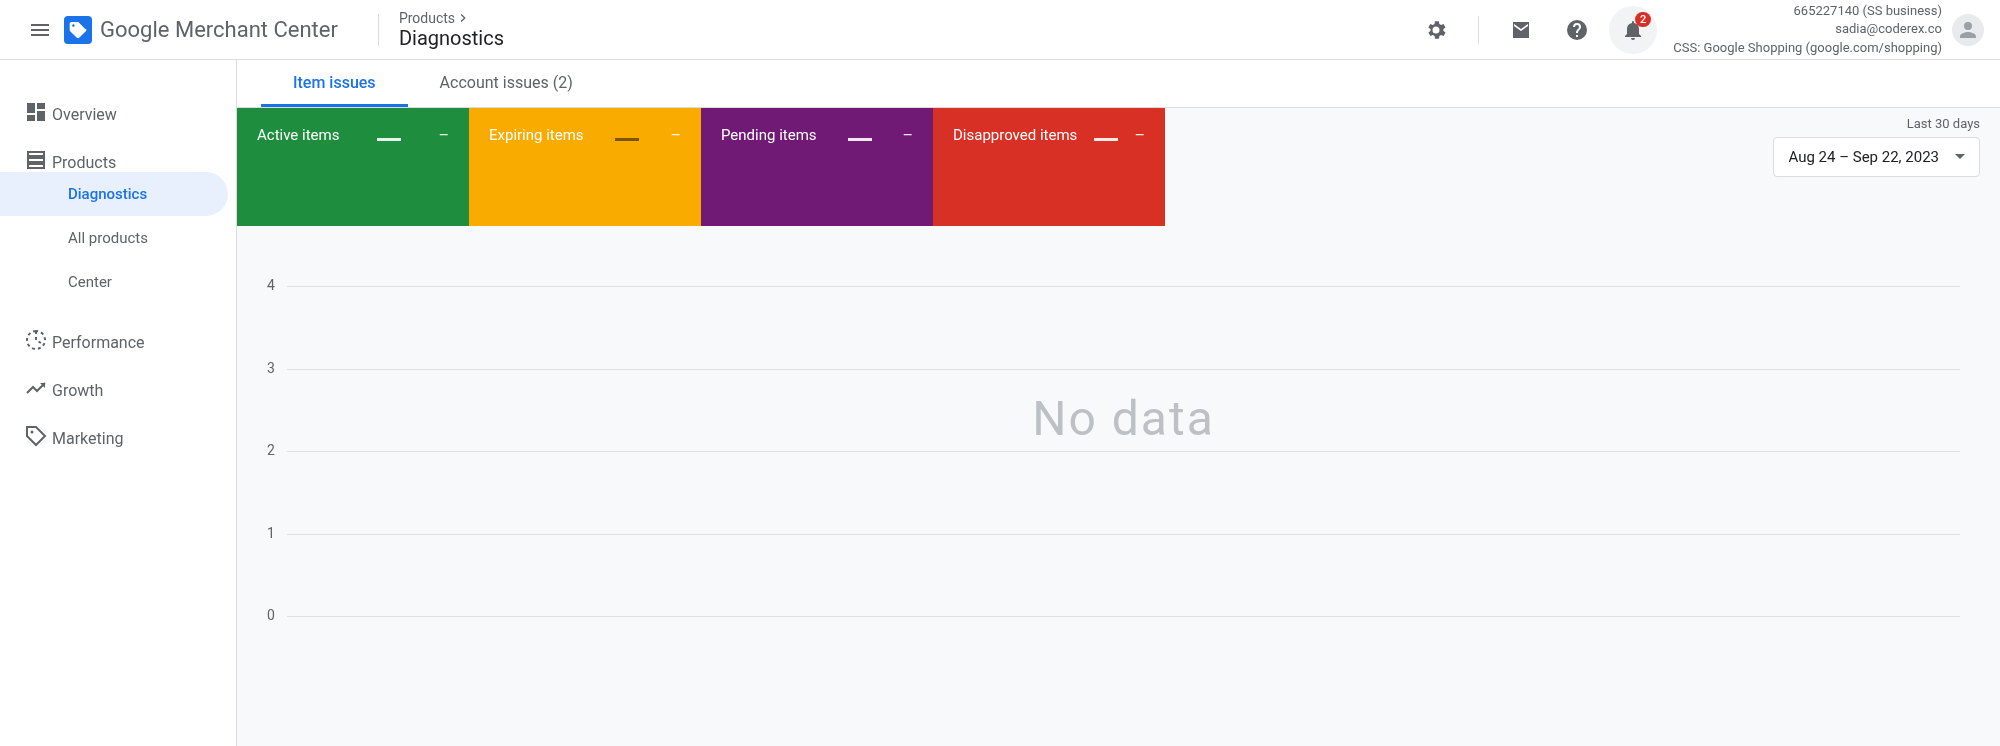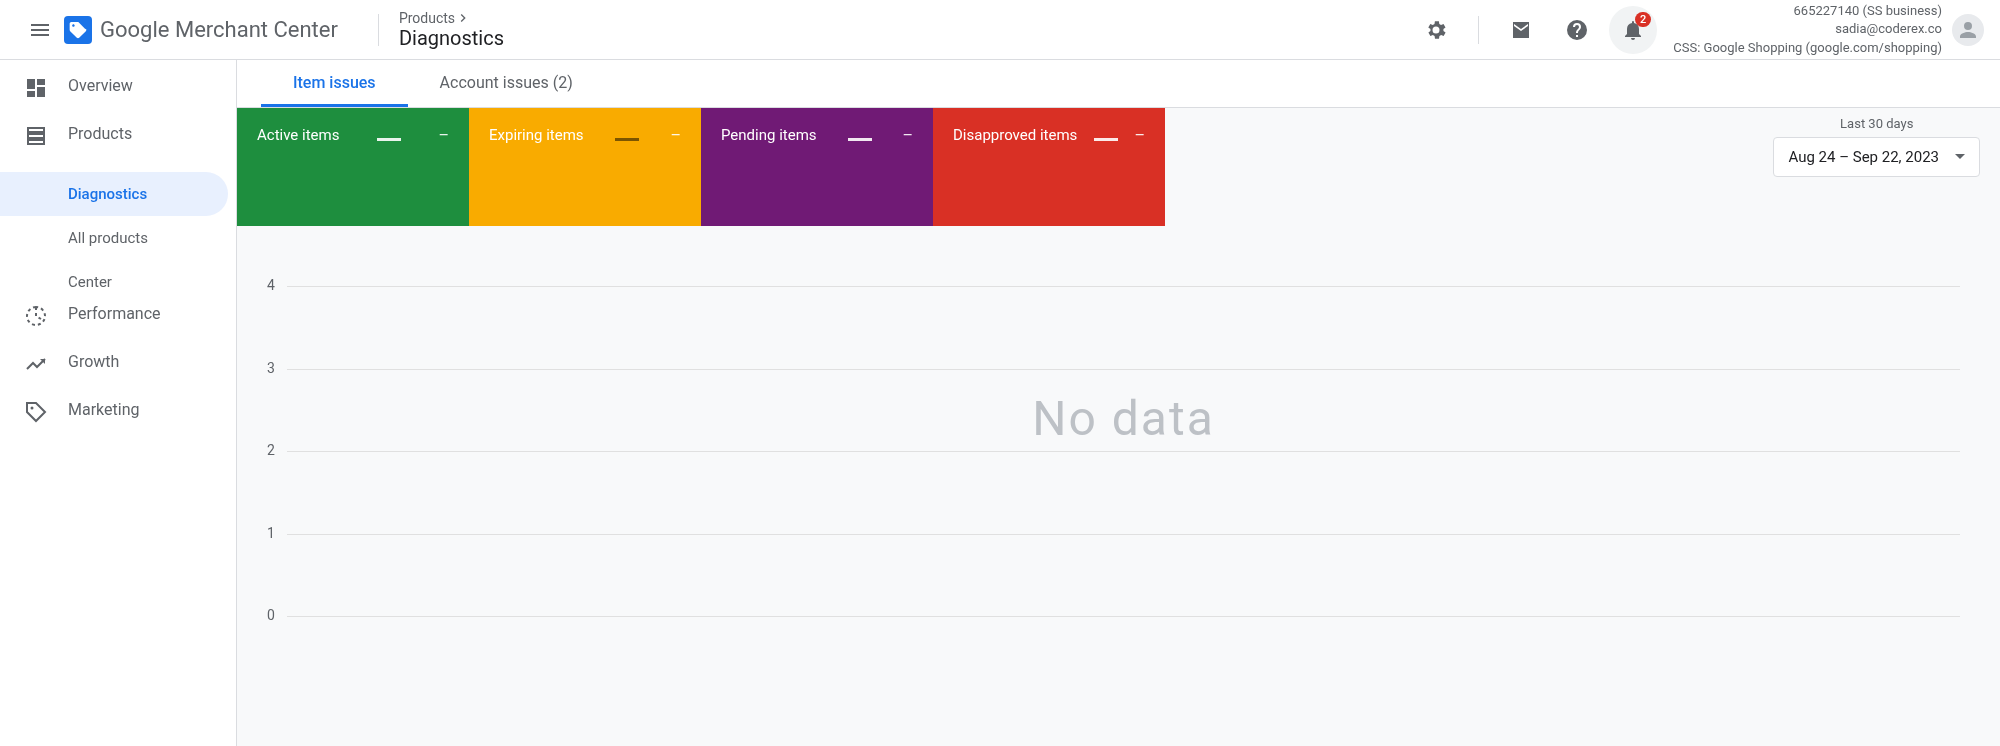--- a/index.html
+++ b/index.html
@@ -25,21 +25,21 @@
 .icon-btn { width:48px; height:48px; display:flex; align-items:center; justify-content:center; cursor:pointer; border-radius:50%; color:#5f6368; position:relative;}
 .notif-badge { position:absolute; top:6px; right:6px; background:#d93025; color:#fff; font-size:11px; border-radius:10px; padding:1px 5px; font-weight:500;}
 .icon-btn.bell-active { background:#f1f3f4; }
 .account-info { display:flex; flex-direction:column; align-items:flex-end; font-size:13px; color:#5f6368; margin-left:16px; margin-right:10px; line-height:1.4;}
 .avatar { width:32px; height:32px; border-radius:50%; background:#e8eaed; display:flex; align-items:center; justify-content:center; overflow:hidden;}
 .small-divider{ width:1px; height:28px; background:#dadce0; margin:0 10px;}
 
 
 .layout { display:flex; height: calc(746px - 60px); }
 .sidebar { width: 237px; padding-top: 16px; border-right: 1px solid #dadce0; flex-shrink:0;}
-.nav-item { display:flex; align-items:flex-start; height:48px; padding:0 24px; gap:20px; color:#5f6368; font-size:16px; cursor:pointer; border-radius:0 24px 24px 0; margin-right:8px;}
+.nav-item { display:flex; align-items:flex-end; height:48px; padding:0 24px; gap:4px; color:#5f6368; font-size:16px; cursor:pointer; border-radius:0 24px 24px 0; margin-right:8px;}
 .nav-sub { padding-left: 68px; height:44px; display:flex; align-items:center; font-size:15px; color:#5f6368; cursor:pointer; margin-right:8px; border-radius:0 22px 22px 0;}
 .nav-sub.active { background:#e8f0fe; color:#1a73e8; font-weight:500;}
 .nav-item svg, .nav-item .ico { width:24px; height:24px; color:#5f6368;}
 
 .main { flex:1; background:#fff; display:flex; flex-direction:column; overflow:hidden;}
 .tabs { display:flex; height:48px; border-bottom:1px solid #dadce0; padding-left:24px;}
 .tab { padding: 0 32px; display:flex; align-items:center; font-size:16px; color:#5f6368; cursor:pointer; border-bottom: 3px solid transparent; }
 .tab.active { color:#1a73e8; border-bottom-color:#1a73e8; font-weight:500; }
 
 .content-area { flex:1; background:#f8f9fa; position:relative; overflow:hidden;}
@@ -49,21 +49,21 @@
 .status-card .big-dash { width:24px; height:3px; background:#000; opacity:0.5; margin-top: 12px;}
 .status-card.green .big-dash{ background:#fff; opacity:0.9;}
 .status-card.blue .big-dash{ background:#fff; opacity:0.9;}
 .status-card.red .big-dash{ background:#fff; opacity:0.9;}
 .status-card .small-dash{ font-size:16px; opacity:0.9;}
 .status-card.green{ background:#1e8e3e;}
 .status-card.orange{ background:#f9ab00;}
 .status-card.blue{ background:#701a75;}
 .status-card.red{ background:#d93025;}
 
-.date-area { position:absolute; top:8px; right:20px; display:flex; flex-direction:column; align-items:center;}
+.date-area { position:absolute; top:8px; right:20px; display:flex; flex-direction:column; align-items:flex-end;}
 .date-label{ font-size:13px; color:#5f6368; margin-bottom:6px;}
 .date-select{ border:1px solid #dadce0; border-radius:4px; background:#fff; padding:10px 40px 10px 14px; font-size:15px; color:#202124; display:flex; align-items:center; cursor:pointer; position:relative; min-width:190px;}
 .date-select::after{ content:''; position:absolute; right:14px; top:50%; transform:translateY(-30%); border:5px solid transparent; border-top-color:#5f6368;}
 
 .chart-area { position:relative; margin: 60px 40px 0 50px; height:330px;}
 .y-tick { position:absolute; left:0; width:100%; border-top:1px solid #e0e0e0;}
 .y-tick span { position:absolute; left:-20px; top:-10px; font-size:14px; color:#5f6368;}
 .no-data { position:absolute; left:50%; top:40%; transform:translate(-50%,-50%); font-size:48px; color:#bdc1c6; letter-spacing:2px;}
 
 svg.ic { width:24px; height:24px; fill:currentColor;}

